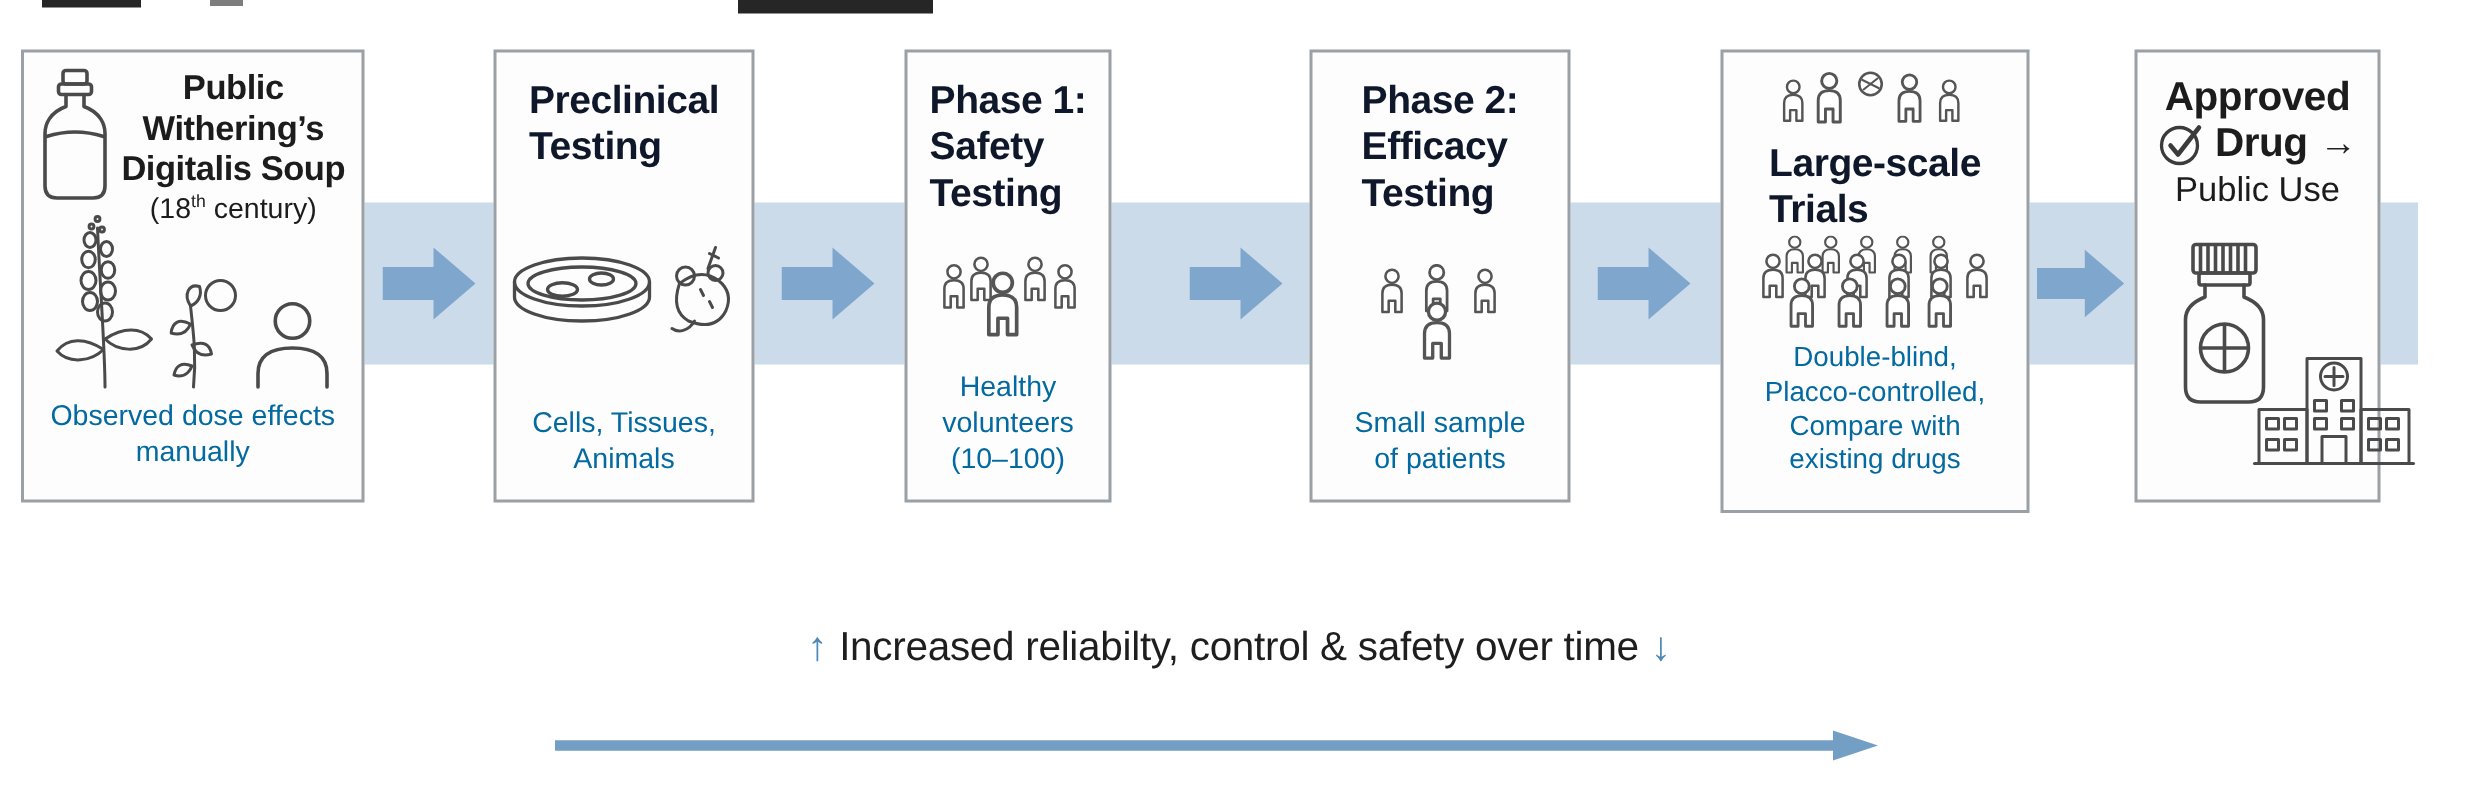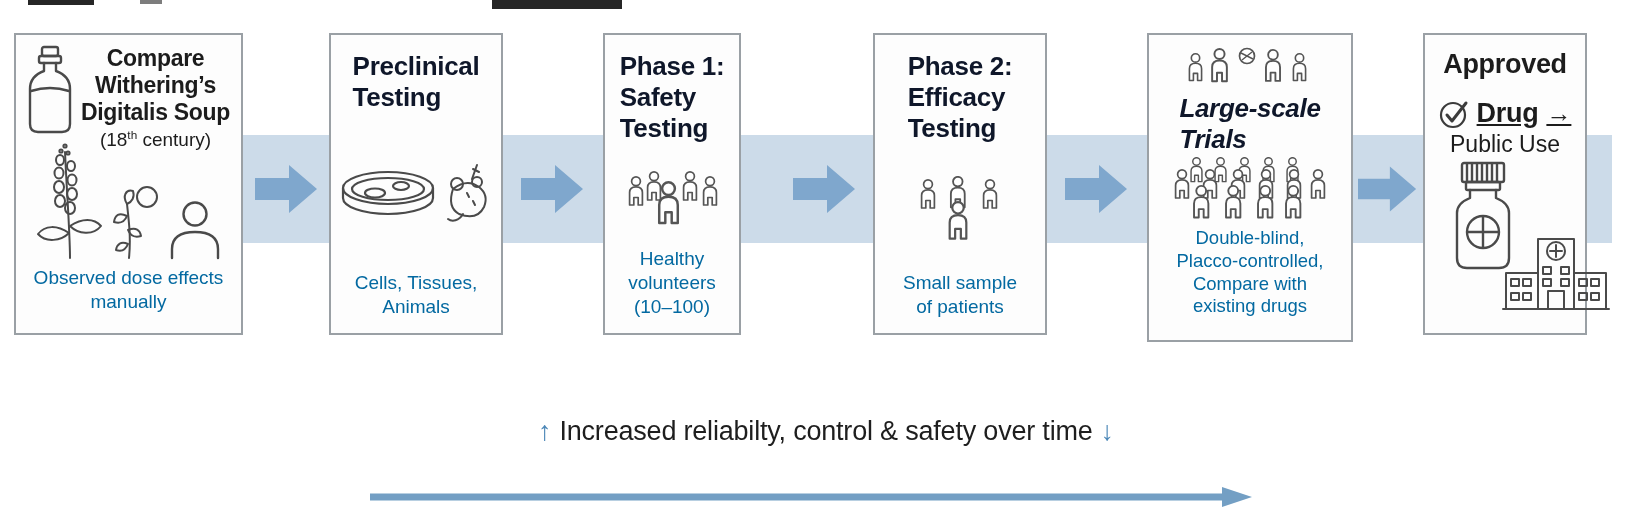--- a/index.html
+++ b/index.html
@@ -33,26 +33,26 @@
   .era{font-size:19px;margin-top:2px;}
   .era sup{font-size:.62em;}
   .b1-icons{display:flex;align-items:flex-end;justify-content:center;gap:8px;height:122px;margin-top:-14px;}
   .b1-caption{margin-top:6px;}
   
   .vbox{display:flex;flex-direction:column;align-items:center;height:100%;box-sizing:border-box;padding:16px 4px 14px;}
   .vbox .title{margin-bottom:4px;}
   .grow{flex:1;display:flex;align-items:center;justify-content:center;}
   
   .b5{display:flex;flex-direction:column;align-items:center;height:100%;box-sizing:border-box;padding:8px 4px 8px;}
-  .b5 .title{margin:2px 0 2px;font-style:italic;}
+  .b5 .title{margin:2px 0 2px;}
   .b5 .caption{font-size:18.5px;line-height:1.22;margin-top:4px;}
   
   .b6{position:relative;height:100%;box-sizing:border-box;padding-top:14px;text-align:center;}
   .b6-line1{font-weight:700;font-size:27px;letter-spacing:-.3px;}
-  .b6-line2{display:flex;align-items:center;justify-content:center;gap:8px;margin-top:18px;text-decoration:underline;}
+  .b6-line2{display:flex;align-items:center;justify-content:center;gap:8px;margin-top:0;}
   .b6-drug{font-weight:700;font-size:27px;letter-spacing:-.3px;}
   .b6-arrow{font-size:25px;font-weight:400;color:#222;}
   .b6-line3{font-size:23px;margin-top:2px;}
   .b6-bottle{position:absolute;left:22px;top:126px;}
   .b6-hospital{position:absolute;left:76px;top:196px;}
   .block-arrow{position:absolute;top:162px;}
   .ba1{left:255px;} .ba2{left:521px;} .ba3{left:793px;} .ba4{left:1065px;} .ba5{left:1358px;}
   
   .footer-label{
     position:absolute;left:376px;width:900px;top:416px;text-align:center;
@@ -91,21 +91,21 @@
       <span>
         <svg width="52" height="90" viewBox="0 0 52 90" fill="none" stroke="#4a4a4a" stroke-width="2.4" stroke-linecap="round" stroke-linejoin="round">
           <rect x="18" y="2" width="16" height="9" rx="2"></rect>
           <rect x="15" y="11" width="22" height="7" rx="2"></rect>
           <path d="M20,18 L20,26 C9,30 6,38 6,44 L6,79 Q6,87 14,87 L38,87 Q46,87 46,79 L46,44 C46,38 43,30 32,26 L32,18"></path>
           <path d="M7,46 Q26,40 45,46"></path>
         </svg>
       </span>
       <div class="b1-titlewrap">
         <div class="b1-title">
-          <span class="tline">Compare</span>
+          <span class="tline">Public</span>
           <span class="tline">Withering’s</span>
           <span class="tline">Digitalis Soup</span>
         </div>
         <div class="era"><span>(18</span><sup>th</sup><span> century)</span></div>
       </div>
     </div>
     <div class="b1-icons">
       <span>
         <svg width="70" height="122" viewBox="0 0 70 122" fill="none" stroke="#4a4a4a" stroke-width="2" stroke-linecap="round" stroke-linejoin="round">
           <path d="M35,120 C35,96 32,58 30,14"></path>

